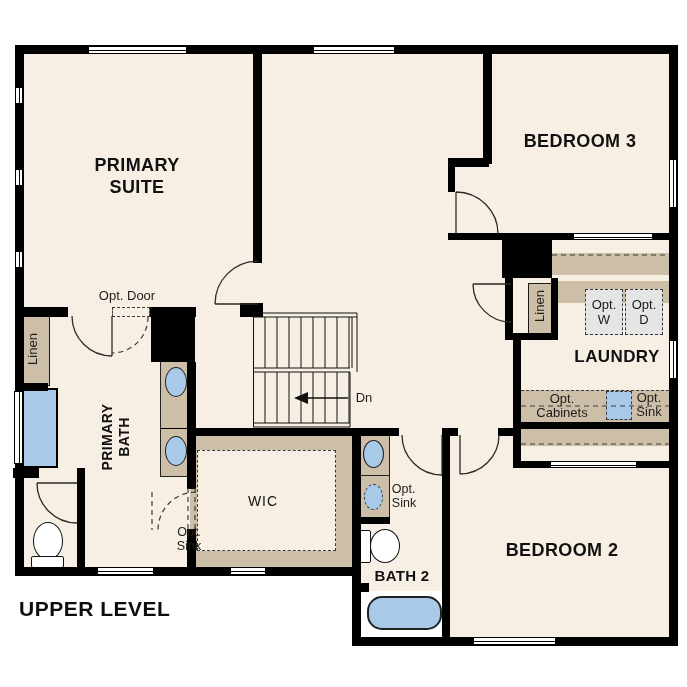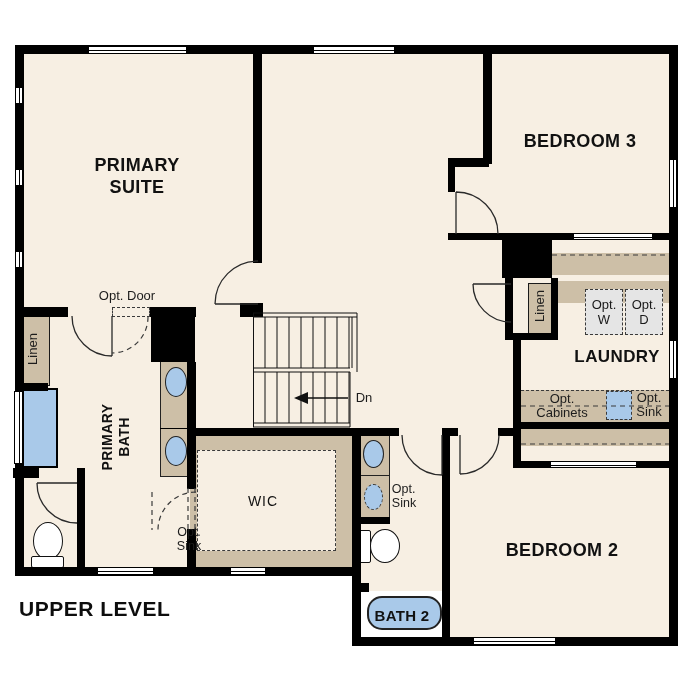--- a/index.html
+++ b/index.html
@@ -166,21 +166,21 @@
   <div class="lbl room" style="left:353px;top:172px;">
   </div>
   <div class="lbl room" style="left:580px;top:141px;">BEDROOM 3</div>
   <div class="lbl room" style="left:617px;top:357px;font-size:17px;">LAUNDRY</div>
   <div class="lbl room" style="left:562px;top:550px;">BEDROOM 2</div>
   <div class="lbl rot" style="left:116px;top:437px;font-weight:bold;font-size:14px;line-height:17px;letter-spacing:.4px;">
     <div>PRIMARY</div>
     <div>BATH</div>
   </div>
   <div class="lbl" style="left:263px;top:501px;font-size:14px;letter-spacing:1px;">WIC</div>
-  <div class="lbl room-sm" style="left:402px;top:575px;margin-top:40px;">BATH 2</div>
+  <div class="lbl room-sm" style="left:402px;top:575px;">BATH 2</div>
 
   <div class="lbl sm" style="left:127px;top:296px;">Opt. Door</div>
   <div class="lbl xs" style="left:189px;top:539px;">
     <div>Opt.</div>
     <div>Sink</div>
   </div>
   <div class="lbl rot sm" style="left:33px;top:349px;">Linen</div>
   <div class="lbl rot sm" style="left:540px;top:306px;">Linen</div>
   <div class="lbl sm" style="left:562px;top:406px;">
     <div>Opt.</div>

